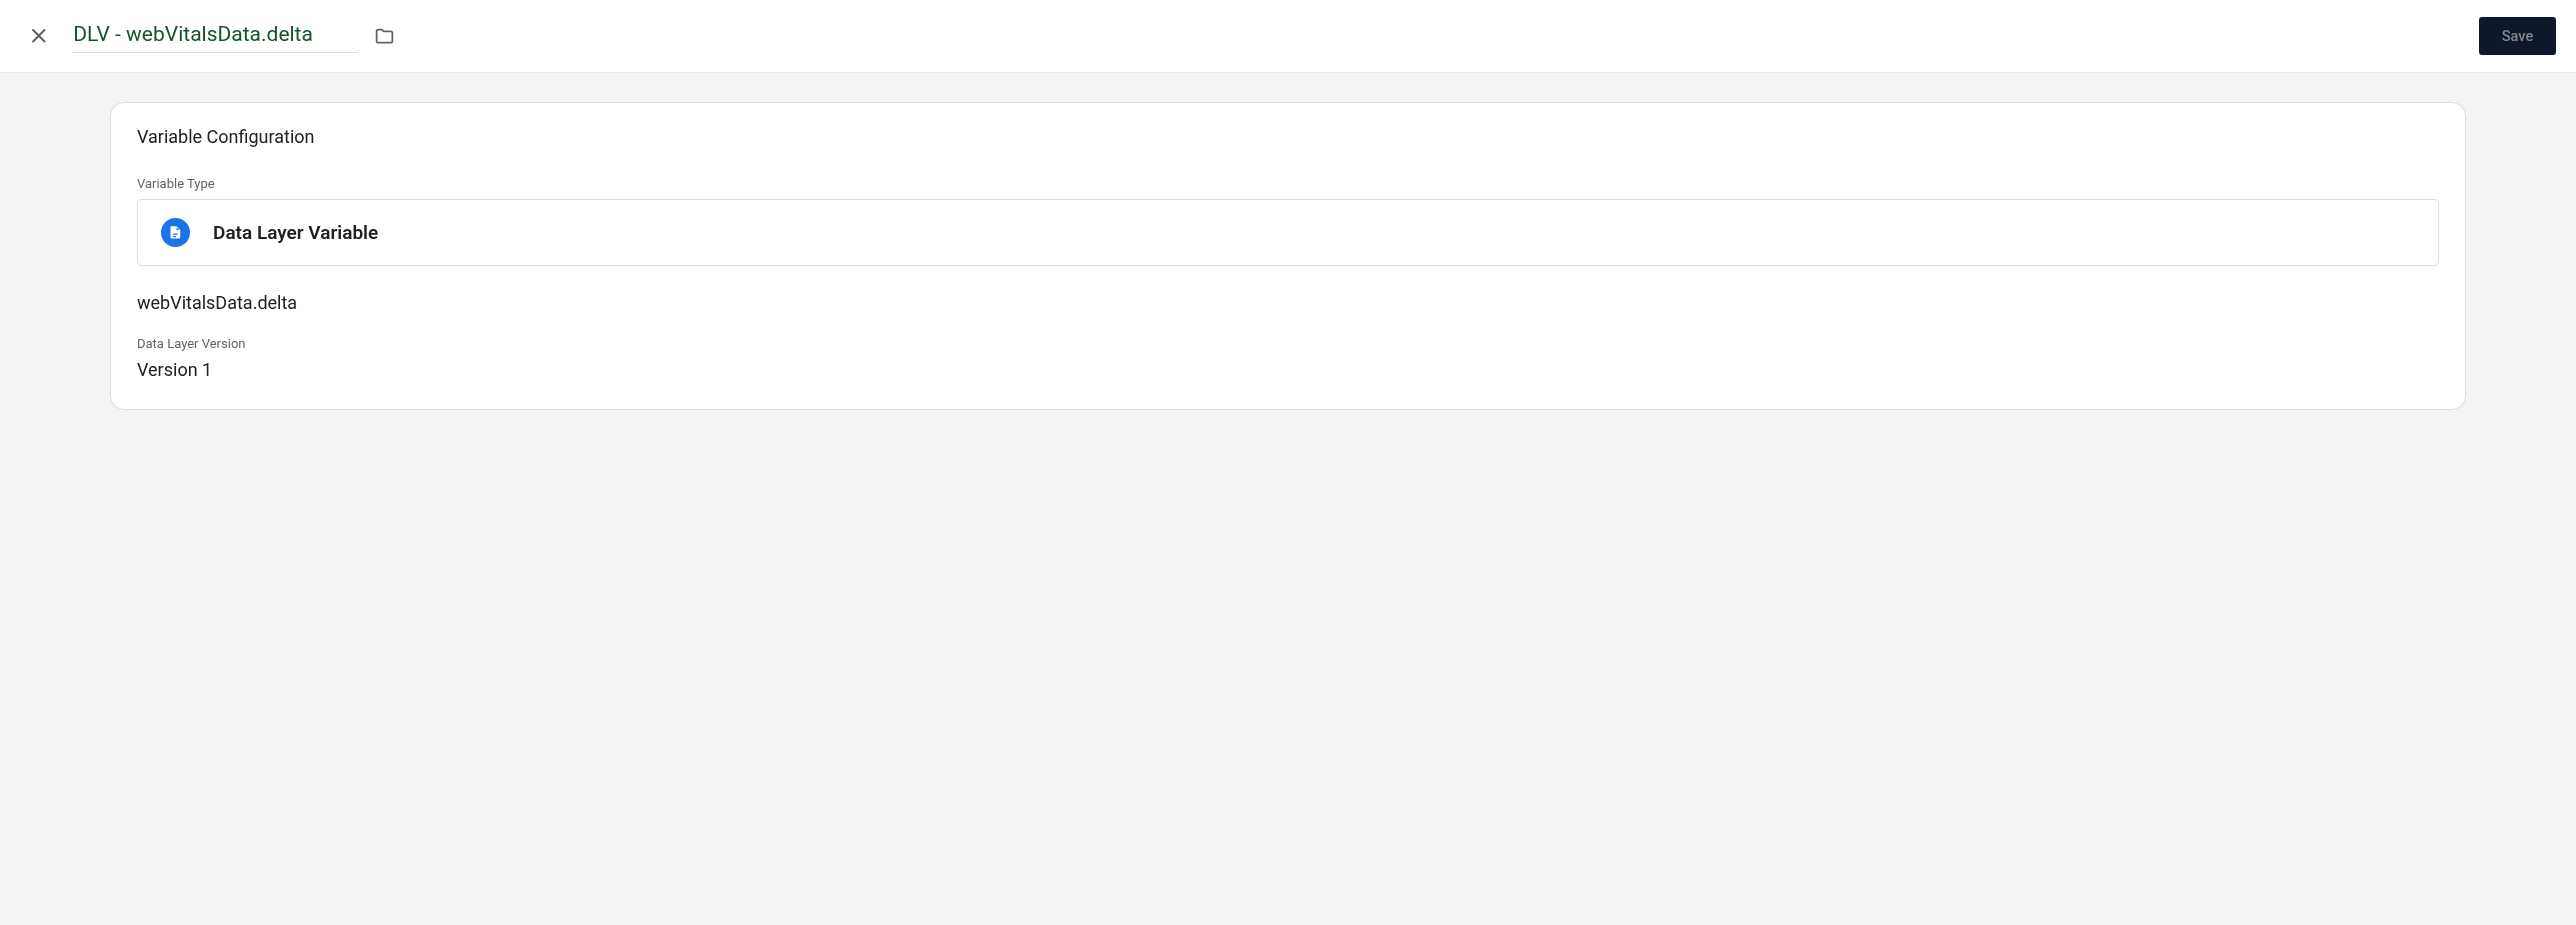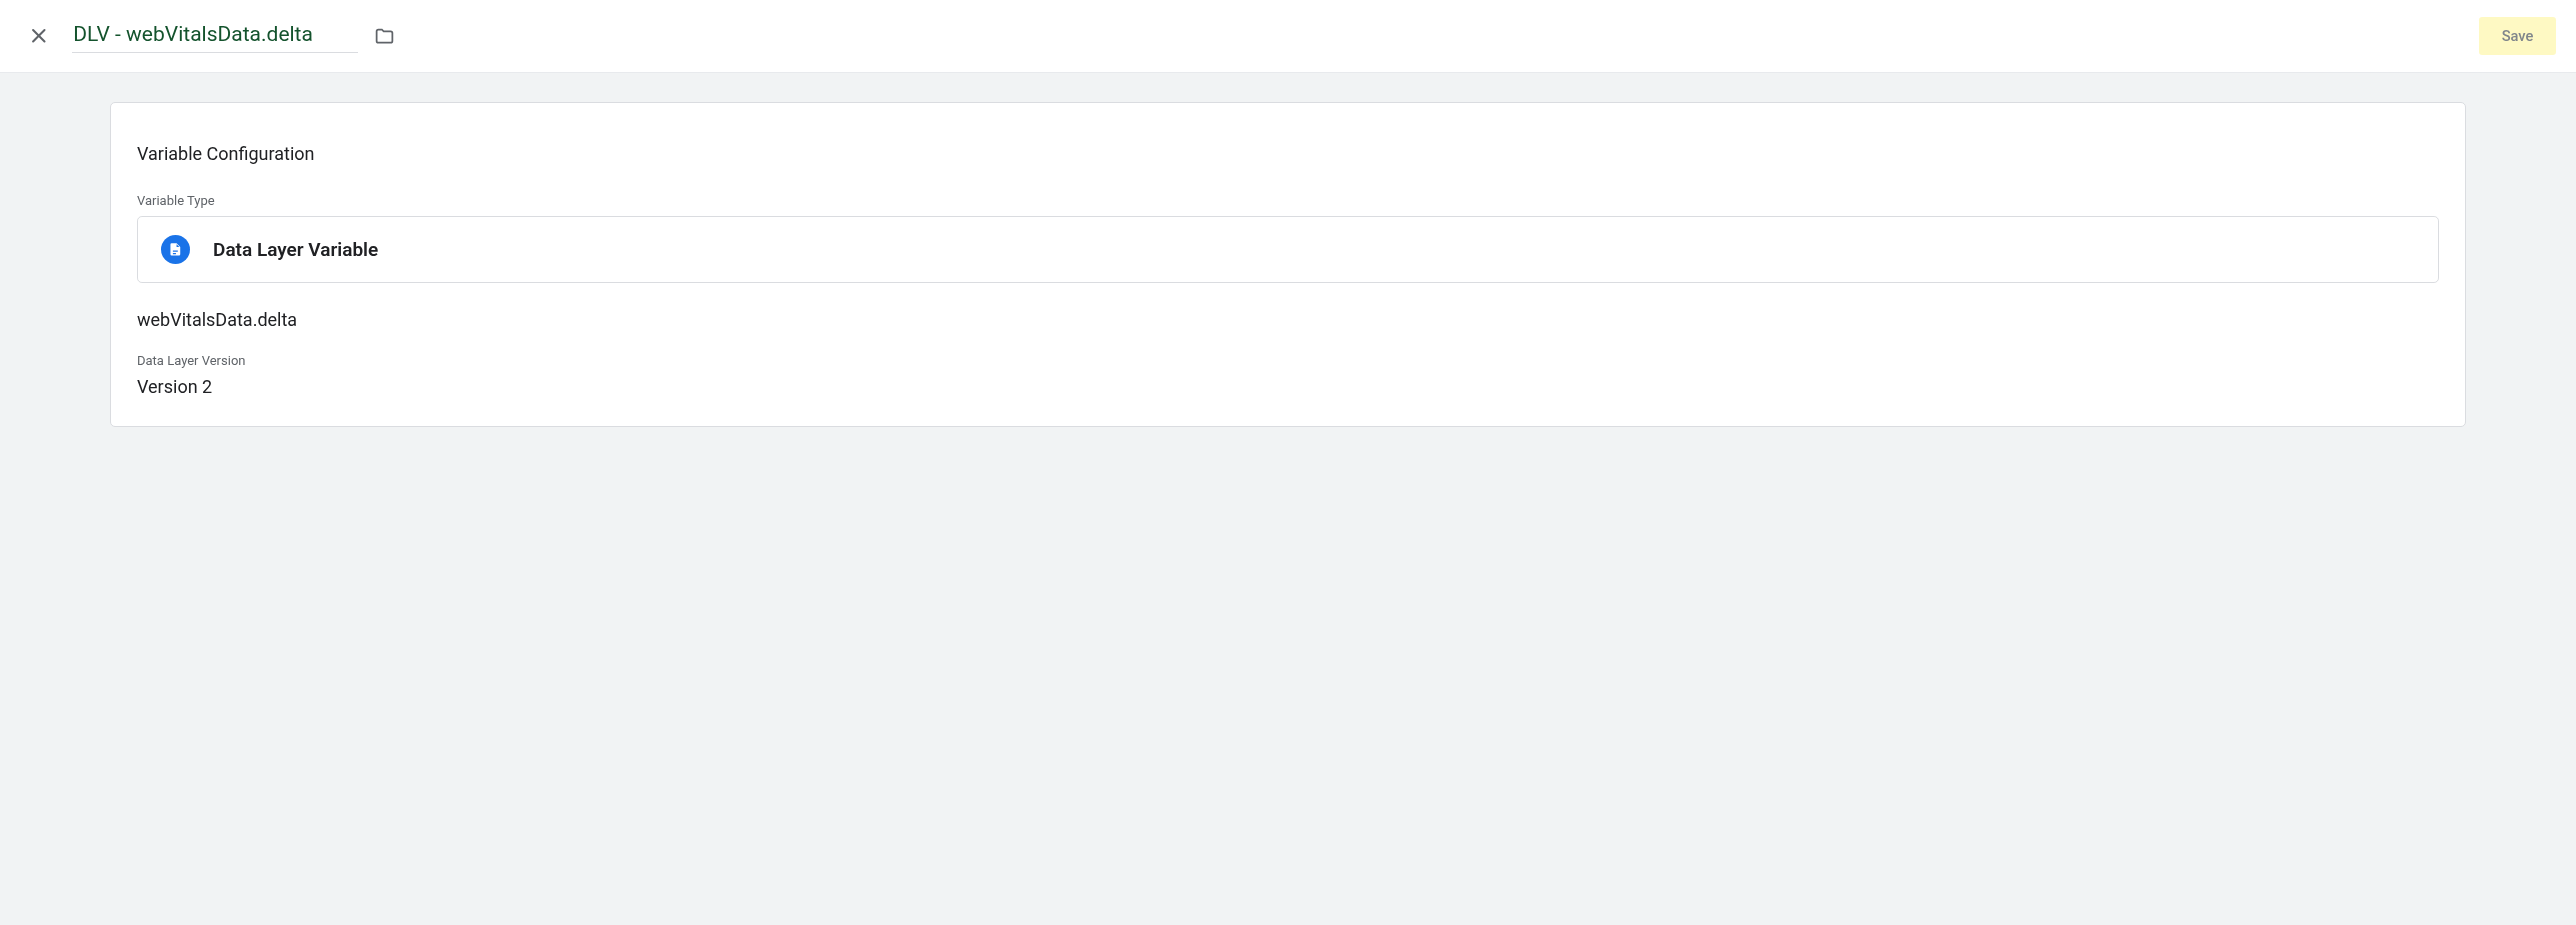--- a/index.html
+++ b/index.html
@@ -50,40 +50,40 @@
       justify-content: center;
       cursor: pointer;
       border-radius: 50%;
       color: #5f6368;
       margin-left: 9.8px;
     }
     .spacer {
       flex: 1;
     }
     .save-btn {
-      background: #fef9c3;
+      background: #0f172a;
       color: #80868b;
       border: none;
       padding: 9.8px 23px;
       font-size: 14.7px;
       border-radius: 3.3px;
       cursor: pointer;
       font-family: inherit;
       font-weight: 500;
     }
     .content-area {
       background: #f1f3f4;
       padding: 29px 110px 19.6px 110px;
       min-height: calc(100vh - 73px);
     }
     .card {
       background: #fff;
       border: 0.8px solid #dadce0;
-      border-radius: 5px;
-      padding: 40px 26px 29px 26px;
+      border-radius: 14px;
+      padding: 23px 26px 29px 26px;
     }
     .card-title {
       font-size: 18px;
       color: #202124;
       font-weight: 400;
       margin-bottom: 29px;
     }
     .field-label {
       font-size: 13px;
       color: #5f6368;
@@ -163,16 +163,16 @@
           <path d="M14 2H6a2 2 0 0 0-2 2v16a2 2 0 0 0 2 2h12a2 2 0 0 0 2-2V8l-6-6zM8 14h8v2H8v-2zm0 4h5v2H8v-2zm6-10V3.5L18.5 8H14z"></path>
           <rect x="8" y="10" width="8" height="2"></rect>
         </svg>
       </div>
       <div class="type-name">Data Layer Variable</div>
     </div>
 
     <div class="field-value">webVitalsData.delta</div>
 
     <div class="field-label">Data Layer Version</div>
-    <div class="field-value" style="margin-bottom:0">Version 2</div>
+    <div class="field-value" style="margin-bottom:0">Version 1</div>
   </div>
 </div>
 
 
 </body></html>

